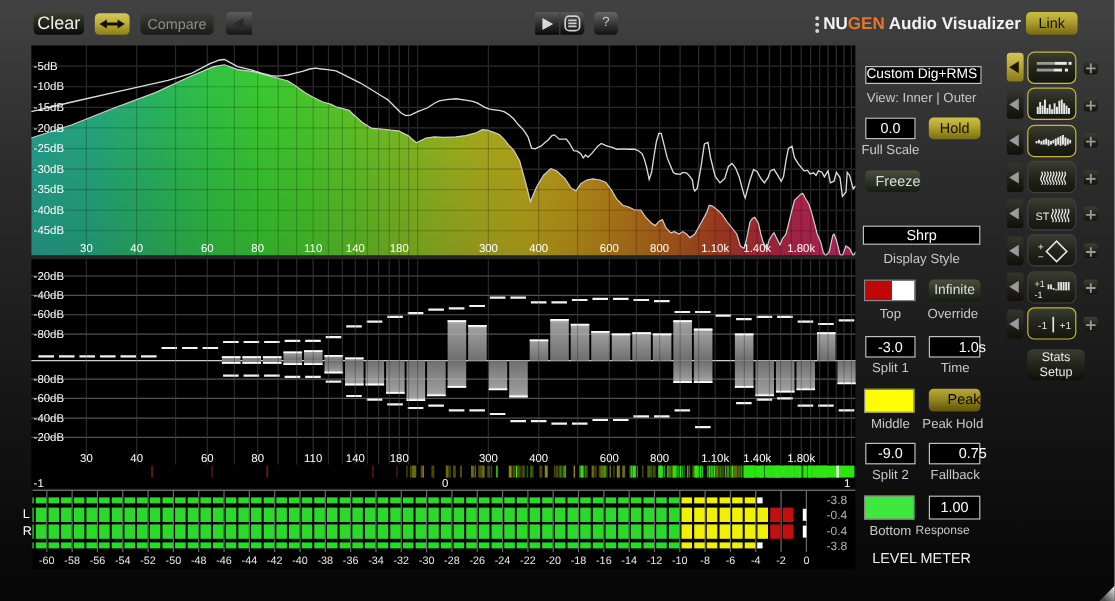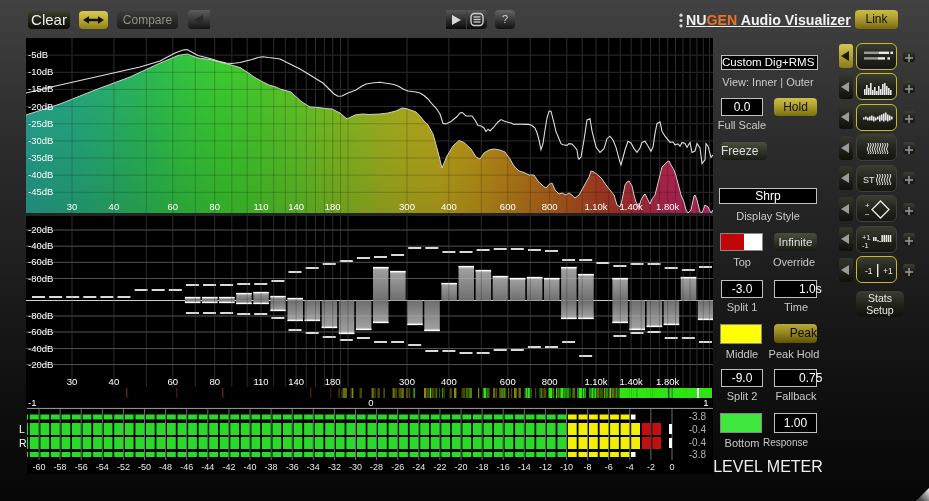--- a/index.html
+++ b/index.html
@@ -23,21 +23,21 @@
         <line x1="6.5" y1="7" x2="13.5" y2="7" stroke="#cfcfcf" stroke-width="1.3"></line>
         <line x1="6.5" y1="9.5" x2="13.5" y2="9.5" stroke="#cfcfcf" stroke-width="1.3"></line>
         <line x1="6.5" y1="12" x2="13.5" y2="12" stroke="#cfcfcf" stroke-width="1.3"></line>
       </svg></div>
     <div style="position:absolute;left:495px;top:10px;width:20px;height:19px;border-radius:4px;background:linear-gradient(#666,#3a3a3a 50%,#111);color:#ccc;font-size:11px;text-align:center;line-height:19px;">?</div>
     <svg width="6" height="16" style="position:absolute;left:678px;top:13px">
       <circle cx="3" cy="2.2" r="1.6" fill="#d8d8d8"></circle>
       <circle cx="3" cy="7.5" r="1.6" fill="#d8d8d8"></circle>
       <circle cx="3" cy="12.8" r="1.6" fill="#d8d8d8"></circle>
     </svg>
-    <div style="position:absolute;left:686px;top:11.5px;font-size:14.2px;font-weight:bold;color:#f2f2f2;white-space:nowrap;text-decoration:underline;"><span>NU</span><span style="color:#e8742c">GEN</span><span style="font-weight:600"> Audio Visualizer</span></div>
+    <div style="position:absolute;left:686px;top:11.5px;font-size:14.2px;font-weight:bold;color:#f2f2f2;white-space:nowrap;"><span>NU</span><span style="color:#e8742c">GEN</span><span style="font-weight:600"> Audio Visualizer</span></div>
     <div style="position:absolute;left:855px;top:10px;width:43px;height:19px;border-radius:4px;background:linear-gradient(#c9bd45,#b0a232 40%,#77690f);color:#151000;font-size:12px;text-align:center;line-height:19px;">Link</div>
 <svg width="687" height="175" viewBox="0 2 687 175" style="position:absolute;left:26px;top:38px">
       <defs>
         <linearGradient id="sg" x1="0" y1="0" x2="1" y2="0">
           <stop offset="0" stop-color="#26a392"></stop>
           <stop offset="0.08" stop-color="#26ab7d"></stop>
           <stop offset="0.16" stop-color="#2bb75c"></stop>
           <stop offset="0.22" stop-color="#32c343"></stop>
           <stop offset="0.28" stop-color="#3bcb31"></stop>
           <stop offset="0.33" stop-color="#47c92c"></stop>
@@ -973,21 +973,21 @@
       <text x="33.1" y="62" font-size="9" fill="#e8e8e8" text-anchor="middle">-58</text>
       <text x="12.0" y="62" font-size="9" fill="#e8e8e8" text-anchor="middle">-60</text>
     </svg>
 <div style="position:absolute;left:19px;top:423px;color:#fff;font-size:10.5px;">L</div>
     <div style="position:absolute;left:19px;top:437px;color:#fff;font-size:10.5px;">R</div>
 <div style="position:absolute;left:721px;top:55px;width:97px;height:15px;background:#000;border:1px solid #c0c0c0;box-sizing:border-box;color:#fff;font-size:11.5px;text-align:left;line-height:13px;">Custom Dig+RMS</div>
     <div style="position:absolute;left:713px;top:76px;width:110px;text-align:center;color:#c9c9c9;font-size:11px;">View: Inner | Outer</div>
     <div style="position:absolute;left:721px;top:98px;width:42px;height:18px;background:#000;border:1px solid #c0c0c0;box-sizing:border-box;color:#fff;font-size:12px;text-align:center;line-height:16px;">0.0</div>
     <div style="position:absolute;left:774px;top:98px;width:43px;height:18px;border-radius:4px;background:linear-gradient(#cdbf4a,#b3a52e 40%,#7b6e10);color:#151000;font-size:12px;text-align:center;line-height:18px;">Hold</div>
     <div style="position:absolute;left:713px;top:119px;width:58px;text-align:center;color:#c9c9c9;font-size:11px;">Full Scale</div>
-    <div style="position:absolute;left:721px;top:142px;width:46px;height:18px;border-radius:4px;background:linear-gradient(#4a4f3c,#33372a 45%,#181b12);color:#ddd;font-size:12px;text-align:left;line-height:18px;">Freeze</div>
+    <div style="position:absolute;left:721px;top:142px;width:46px;height:18px;border-radius:4px;background:linear-gradient(#4a4f3c,#33372a 45%,#181b12);color:#ddd;font-size:12px;text-align:right;line-height:18px;">Freeze</div>
     <div style="position:absolute;left:719px;top:188px;width:98px;height:16px;background:#000;border:1px solid #c0c0c0;box-sizing:border-box;color:#fff;font-size:12px;text-align:center;line-height:14px;">Shrp</div>
     <div style="position:absolute;left:713px;top:210px;width:110px;text-align:center;color:#c9c9c9;font-size:11px;">Display Style</div>
     <div style="position:absolute;left:720px;top:233px;width:43px;height:18px;border:1px solid #888;box-sizing:border-box;background:linear-gradient(90deg,#c00606 0 55%,#fff 55%);"></div>
     <div style="position:absolute;left:774px;top:233px;width:43px;height:18px;border-radius:4px;background:linear-gradient(#4a4f3c,#33372a 45%,#181b12);color:#ddd;font-size:11.5px;text-align:center;line-height:18px;">Infinite</div>
     <div style="position:absolute;left:713px;top:256px;width:58px;text-align:center;color:#c9c9c9;font-size:11px;">Top</div>
     <div style="position:absolute;left:763px;top:256px;width:62px;text-align:center;color:#c9c9c9;font-size:11px;">Override</div>
     <div style="position:absolute;left:721px;top:280px;width:42px;height:18px;background:#000;border:1px solid #c0c0c0;box-sizing:border-box;color:#fff;font-size:12px;text-align:center;line-height:16px;">-3.0</div>
     <div style="position:absolute;left:774px;top:280px;width:43px;height:18px;background:#000;border:1px solid #c0c0c0;box-sizing:border-box;color:#fff;font-size:12px;text-align:center;line-height:16px;padding-left:24px;">1.0s</div>
     <div style="position:absolute;left:713px;top:301px;width:58px;text-align:center;color:#c9c9c9;font-size:11px;">Split 1</div>
     <div style="position:absolute;left:767px;top:301px;width:58px;text-align:center;color:#c9c9c9;font-size:11px;">Time</div>
@@ -996,21 +996,21 @@
     <div style="position:absolute;left:713px;top:348px;width:58px;text-align:center;color:#c9c9c9;font-size:11px;">Middle</div>
     <div style="position:absolute;left:763px;top:348px;width:62px;text-align:center;color:#c9c9c9;font-size:11px;">Peak Hold</div>
     <div style="position:absolute;left:721px;top:369px;width:42px;height:18px;background:#000;border:1px solid #c0c0c0;box-sizing:border-box;color:#fff;font-size:12px;text-align:center;line-height:16px;">-9.0</div>
     <div style="position:absolute;left:774px;top:369px;width:43px;height:18px;background:#000;border:1px solid #c0c0c0;box-sizing:border-box;color:#fff;font-size:12px;text-align:center;line-height:16px;padding-left:24px;">0.75</div>
     <div style="position:absolute;left:713px;top:390px;width:58px;text-align:center;color:#c9c9c9;font-size:11px;">Split 2</div>
     <div style="position:absolute;left:767px;top:390px;width:58px;text-align:center;color:#c9c9c9;font-size:11px;">Fallback</div>
     <div style="position:absolute;left:720px;top:413px;width:42px;height:20px;border:1px solid #888;box-sizing:border-box;background:#3ee83e;"></div>
     <div style="position:absolute;left:774px;top:413px;width:43px;height:20px;background:#000;border:1px solid #c0c0c0;box-sizing:border-box;color:#fff;font-size:12px;text-align:center;line-height:18px;">1.00</div>
     <div style="position:absolute;left:713px;top:437px;width:58px;text-align:center;color:#c9c9c9;font-size:11px;">Bottom</div>
     <div style="position:absolute;left:763px;top:437px;width:62px;text-align:left;color:#c9c9c9;font-size:10px;">Response</div>
-    <div style="position:absolute;left:713px;top:458px;width:110px;text-align:center;color:#f0f0f0;font-size:16px;">LEVEL METER</div>
+    <div style="position:absolute;left:713px;top:458px;width:110px;text-align:center;color:#f0f0f0;font-size:12px;">LEVEL METER</div>
 <div style="position:absolute;left:839px;top:44.0px;width:14px;height:24px;border-radius:3px;background:linear-gradient(#d3c654,#b7a938 45%,#887a16);">
       <div style="width:0;height:0;border-top:5px solid transparent;border-bottom:5px solid transparent;border-right:8px solid #1c1900;margin:7px 0 0 2px"></div>
     </div>
     <div style="position:absolute;left:856px;top:42.5px;width:41px;height:27px;border-radius:6px;border:1.5px solid #c8b832;background:linear-gradient(#3a3d30,#23251c 50%,#141610);box-sizing:border-box;"><svg width="41" height="27" viewBox="0 0 41 27">
         <rect x="7" y="7.6" width="15" height="2.4" fill="#9a9a9a"></rect>
         <rect x="22" y="7.6" width="10" height="2.4" fill="#e8e8e8"></rect>
         <rect x="33.4" y="7.6" width="2.6" height="2.4" fill="#e8e8e8"></rect>
         <rect x="7" y="13.2" width="14" height="2.4" fill="#9a9a9a"></rect>
         <rect x="21" y="13.2" width="7" height="2.4" fill="#e8e8e8"></rect>
         <rect x="30.4" y="13.2" width="2.6" height="2.4" fill="#e8e8e8"></rect>

